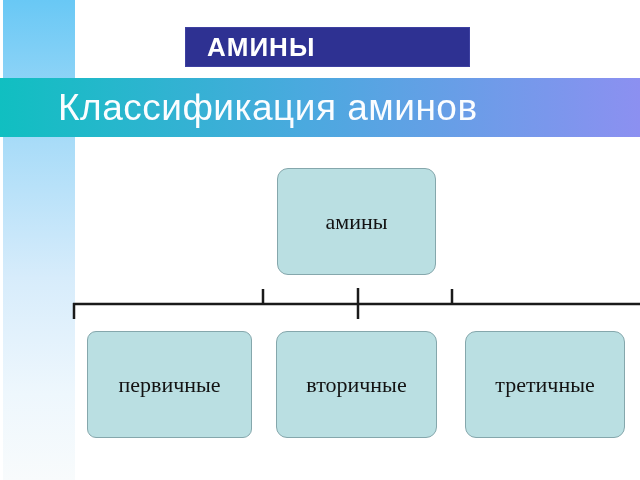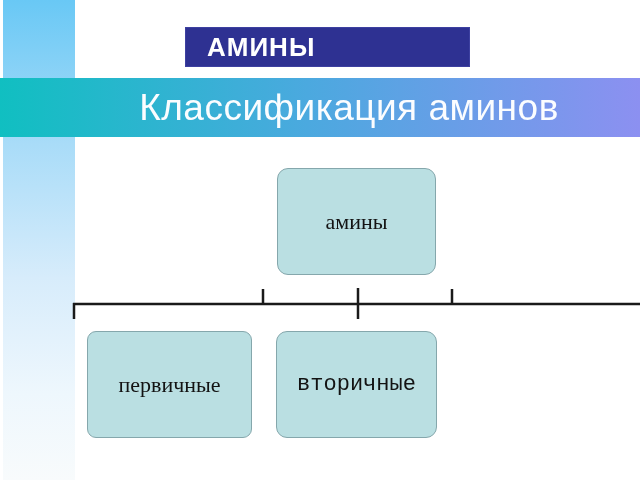--- a/index.html
+++ b/index.html
@@ -45,21 +45,20 @@
   
   .banner {
     position: absolute;
     left: 0; top: 78px;
     width: 640px; height: 59px;
     background: linear-gradient(90deg, #10bfc1 0%, #4ba9df 48%, #8c90f1 100%);
     display: flex; align-items: center;
     padding-left: 58px;
     box-sizing: border-box;
     z-index: 2;
-    justify-content: center;
   }
   .banner span {
     color: #fbfdff;
     font-size: 37px;
     font-weight: 300;
     letter-spacing: 0.5px;
   }
   
   .diagram { position: absolute; left: 0; top: 0; width: 640px; height: 480px; z-index: 2; }
   .connectors {
@@ -72,21 +71,21 @@
     border: 1px solid #85a7ac;
     border-radius: 11px;
     box-sizing: border-box;
     display: flex; align-items: center; justify-content: center;
     font-family: "Liberation Serif", serif;
     font-size: 22px;
     color: #131313;
   }
   .node-root  { left: 277px; top: 168px; width: 159px; height: 107px; }
   .node-c0    { left:  87px; top: 331px; width: 165px; height: 107px; border-radius: 9px; }
-  .node-c1    { left: 276px; top: 331px; width: 161px; height: 107px; font-family: Liberation Mono, monospace; }
+  .node-c1    { left: 276px; top: 331px; width: 161px; height: 107px; }
   .node-c2    { left: 465px; top: 331px; width: 160px; height: 107px; }
 </style>
 </head>
 <body>
 
 <div class="slide">
 
   <div class="left-bar"></div>
 
   <div class="badge">
@@ -112,16 +111,19 @@
     </div>
 
     <div class="node node-c0">
       <span>первичные</span>
     </div>
 
     <div class="node node-c1">
       <span>вторичные</span>
     </div>
 
+    <div class="node node-c2">
+      <span>третичные</span>
+    </div>
 
   </div>
 
 </div>
 
 </body></html>

